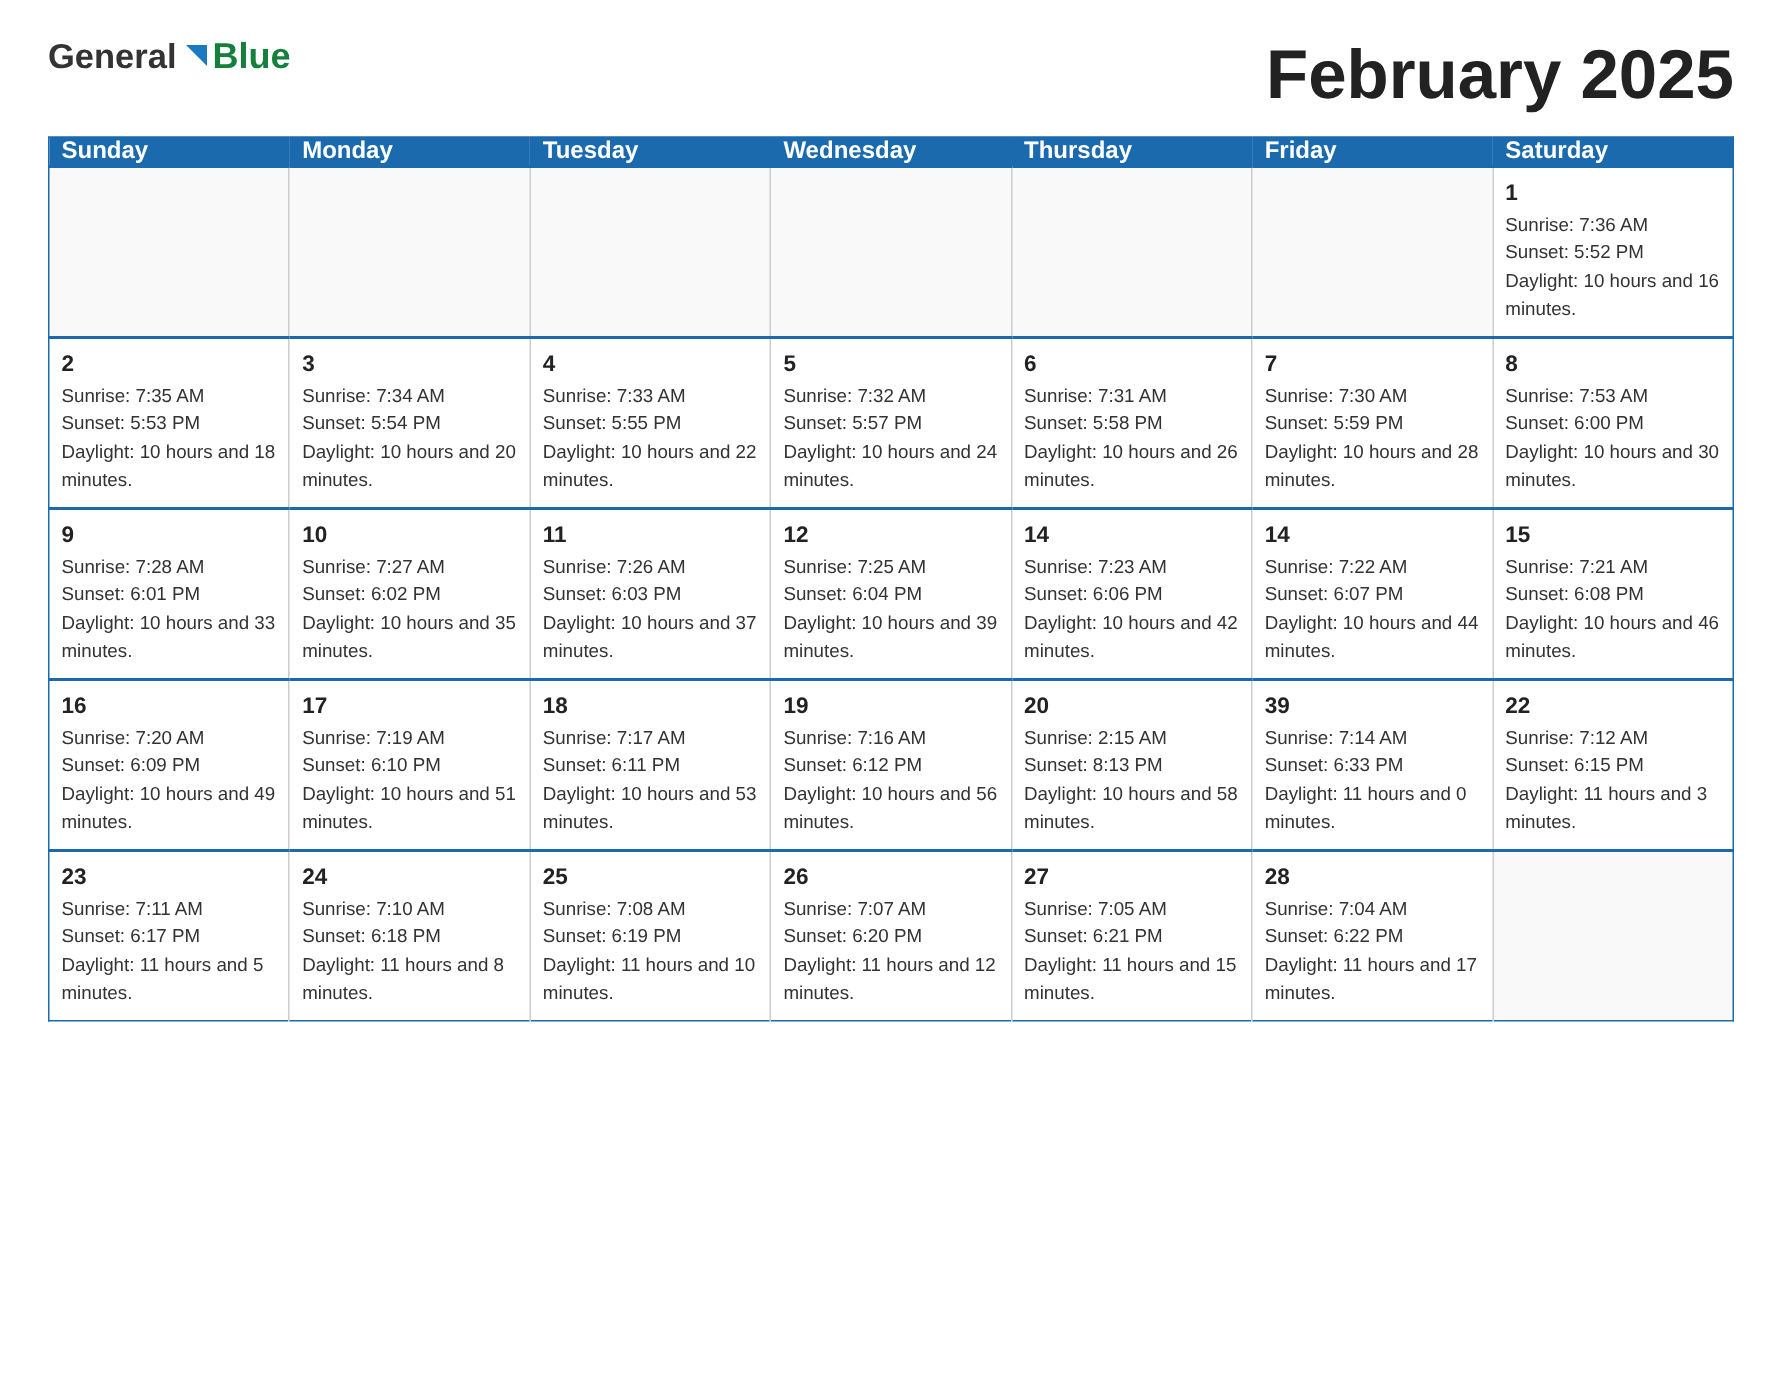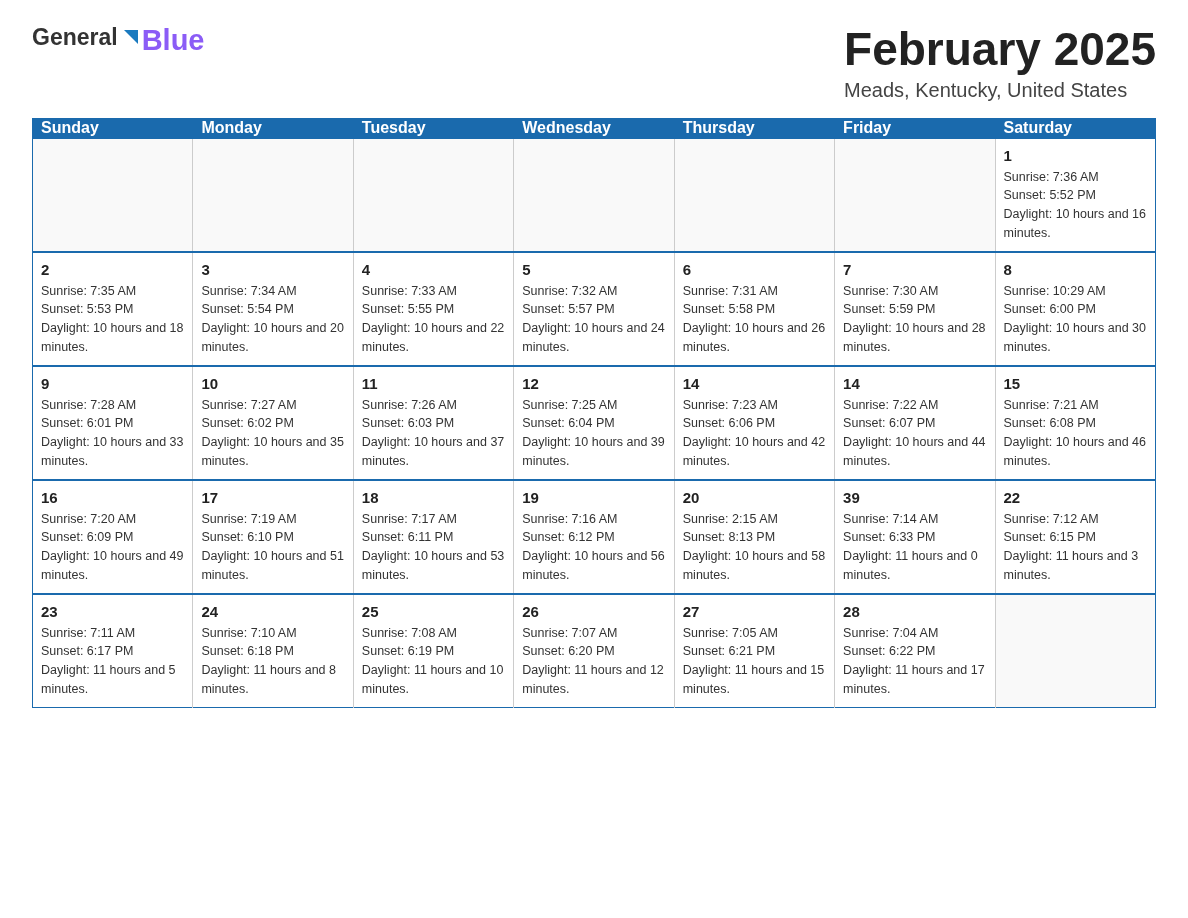--- a/index.html
+++ b/index.html
@@ -83,44 +83,43 @@
     .logo-row {
       display: flex;
       align-items: center;
     }
     .logo-text-general {
       font-size: 23px;
       font-weight: bold;
       color: #333;
     }
     .logo-text-blue {
-      font-size: 29px;
-      font-weight: bold;
-      color: #8b5cf6;
+      font-size: 24px;
+      font-weight: bold;
+      color: #15803d;
       margin-top: -4px;
     }
   </style>
 </head>
 <body>
 
 <div class="header">
   <div class="logo">
     <div class="logo-row">
       <span class="logo-text-general">General</span>
       <svg width="22" height="22" viewBox="0 0 22 22" style="margin-left:2px;margin-top:-2px;">
         <polygon points="4,4 18,4 18,18" fill="#1a7abf"></polygon>
       </svg>
     </div>
     <div>
       <span class="logo-text-blue">Blue</span>
     </div>
   </div>
   <div class="title-section">
     <div class="month-title">February 2025</div>
-    <div class="location">Meads, Kentucky, United States</div>
   </div>
 </div>
 
 <table class="calendar">
   <thead>
     <tr>
     <th>Sunday</th>
         <th>Monday</th>
         <th>Tuesday</th>
         <th>Wednesday</th>
@@ -176,21 +175,21 @@
           <div class="day-info">Daylight: 10 hours and 26 minutes.</div>
         </td>
         <td>
           <span class="day-number">7</span>
           <div class="day-info">Sunrise: 7:30 AM</div>
           <div class="day-info">Sunset: 5:59 PM</div>
           <div class="day-info">Daylight: 10 hours and 28 minutes.</div>
         </td>
         <td>
           <span class="day-number">8</span>
-          <div class="day-info">Sunrise: 10:29 AM</div>
+          <div class="day-info">Sunrise: 7:53 AM</div>
           <div class="day-info">Sunset: 6:00 PM</div>
           <div class="day-info">Daylight: 10 hours and 30 minutes.</div>
         </td>
       </tr>
       <tr>
         <td>
           <span class="day-number">9</span>
           <div class="day-info">Sunrise: 7:28 AM</div>
           <div class="day-info">Sunset: 6:01 PM</div>
           <div class="day-info">Daylight: 10 hours and 33 minutes.</div>

